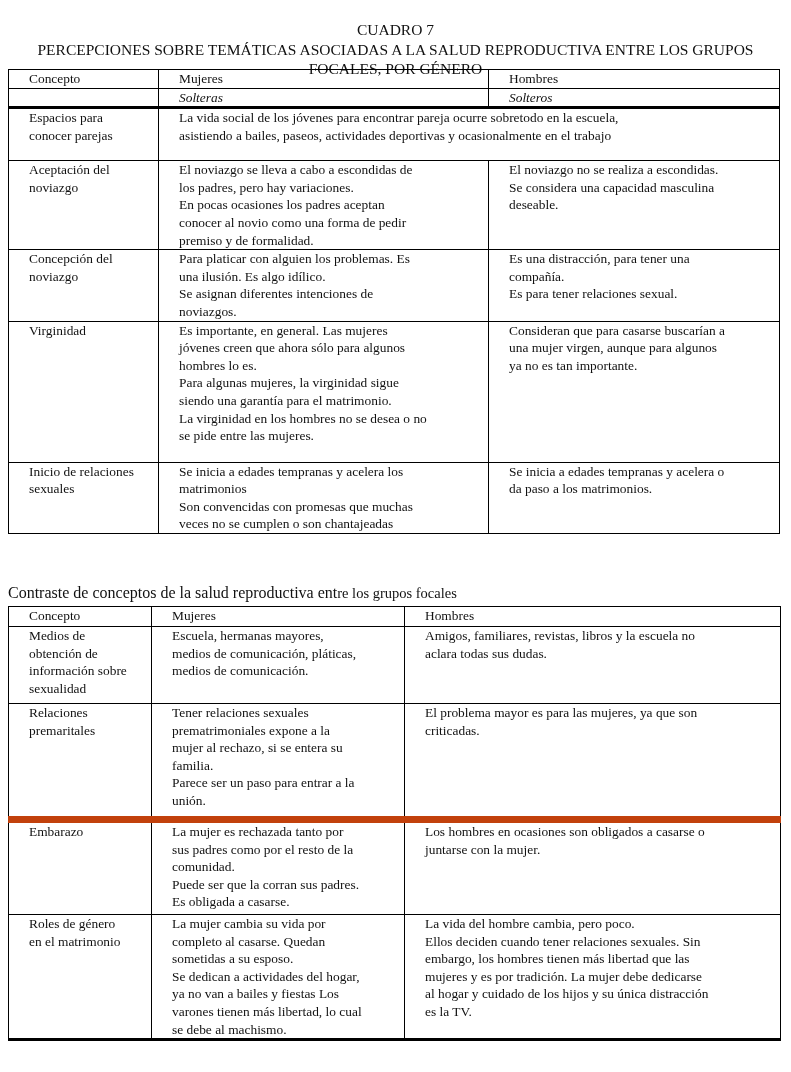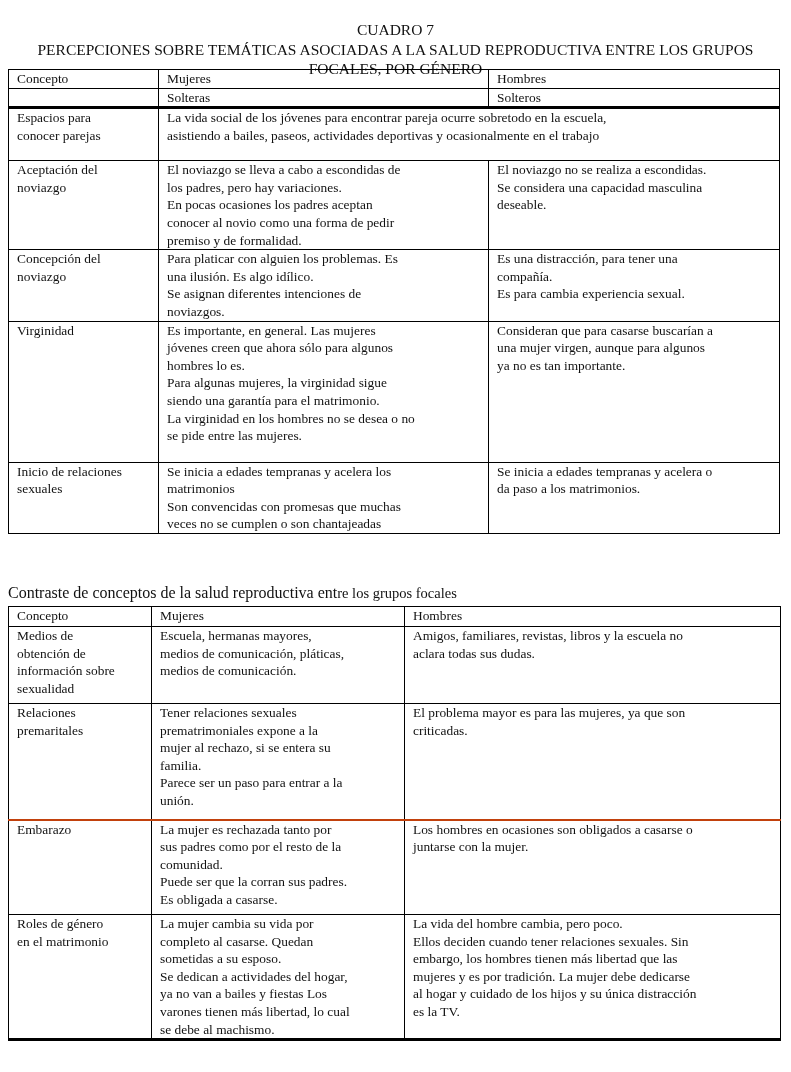--- a/index.html
+++ b/index.html
@@ -4,39 +4,39 @@
 <style>
   html, body { margin: 0; padding: 0; background: #ffffff; }
   body {
     width: 791px; height: 1072px; position: relative; overflow: hidden;
     font-family: "Liberation Serif", "DejaVu Serif", serif;
     color: #111; font-size: 13.4px; line-height: 17.6px;
   }
   .title-block { position: absolute; left: 0; top: 20px; width: 791px; text-align: center; font-size: 15.5px; line-height: 19.5px; }
   .title-block div { white-space: nowrap; }
   table { border-collapse: collapse; position: absolute; table-layout: fixed; }
-  td { border: 1px solid #000; vertical-align: top; padding: 0 6px 0 8px; }
+  td { border: 1px solid #000; vertical-align: top; padding: 0 6px 0 20px; }
   td div.p { margin: 0; }
 
   #table1 { left: 8px; top: 69px; width: 771px; }
   #table1 .c1 { width: 150px; }
   #table1 .c2 { width: 330px; }
   #table1 .c3 { width: 291px; }
   #table1 tr.hdr td { height: 17px; }
-  #table1 tr.sub td { height: 17px; border-bottom: 3px solid #000; }
+  #table1 tr.sub td { height: 17px; border-bottom: 3px solid #000; font-style: italic; }
   #table1 tr.thick td { border-bottom: 2px solid #000; }
 
   .subtitle { position: absolute; left: 8px; top: 584px; font-size: 16px; white-space: nowrap; }
   .subtitle .small { font-size: 14.5px; }
 
   #table2 { left: 8px; top: 606px; width: 772px; }
   #table2 .c1 { width: 143px; }
   #table2 .c2 { width: 253px; }
   #table2 .c3 { width: 376px; }
-  #table2 tr.thick td { border-bottom: 2px solid #c2410c; }
+  #table2 tr.thick td { border-bottom: 7px solid #c2410c; }
   #table2 tr.last td { border-bottom: 3px solid #000; }
 </style>
 </head>
 <body>
 
 <div class="title-block">
   <div>CUADRO 7</div>
   <div>PERCEPCIONES SOBRE TEMÁTICAS ASOCIADAS A LA SALUD REPRODUCTIVA ENTRE LOS GRUPOS</div>
   <div>FOCALES, POR GÉNERO</div>
 </div>
@@ -93,21 +93,21 @@
         </td>
     <td>
           <div class="p">Para platicar con alguien los problemas. Es</div>
           <div class="p">una ilusión. Es algo idílico.</div>
           <div class="p">Se asignan diferentes intenciones de</div>
           <div class="p">noviazgos.</div>
         </td>
     <td>
           <div class="p">Es una distracción, para tener una</div>
           <div class="p">compañía.</div>
-          <div class="p">Es para cambia experiencia sexual.</div>
+          <div class="p">Es para tener relaciones sexual.</div>
         </td>
   </tr>
   <tr style="height:141px">
     <td>
           <div class="p">Virginidad</div>
         </td>
     <td>
           <div class="p">Es importante, en general. Las mujeres</div>
           <div class="p">jóvenes creen que ahora sólo para algunos</div>
           <div class="p">hombres lo es.</div>

